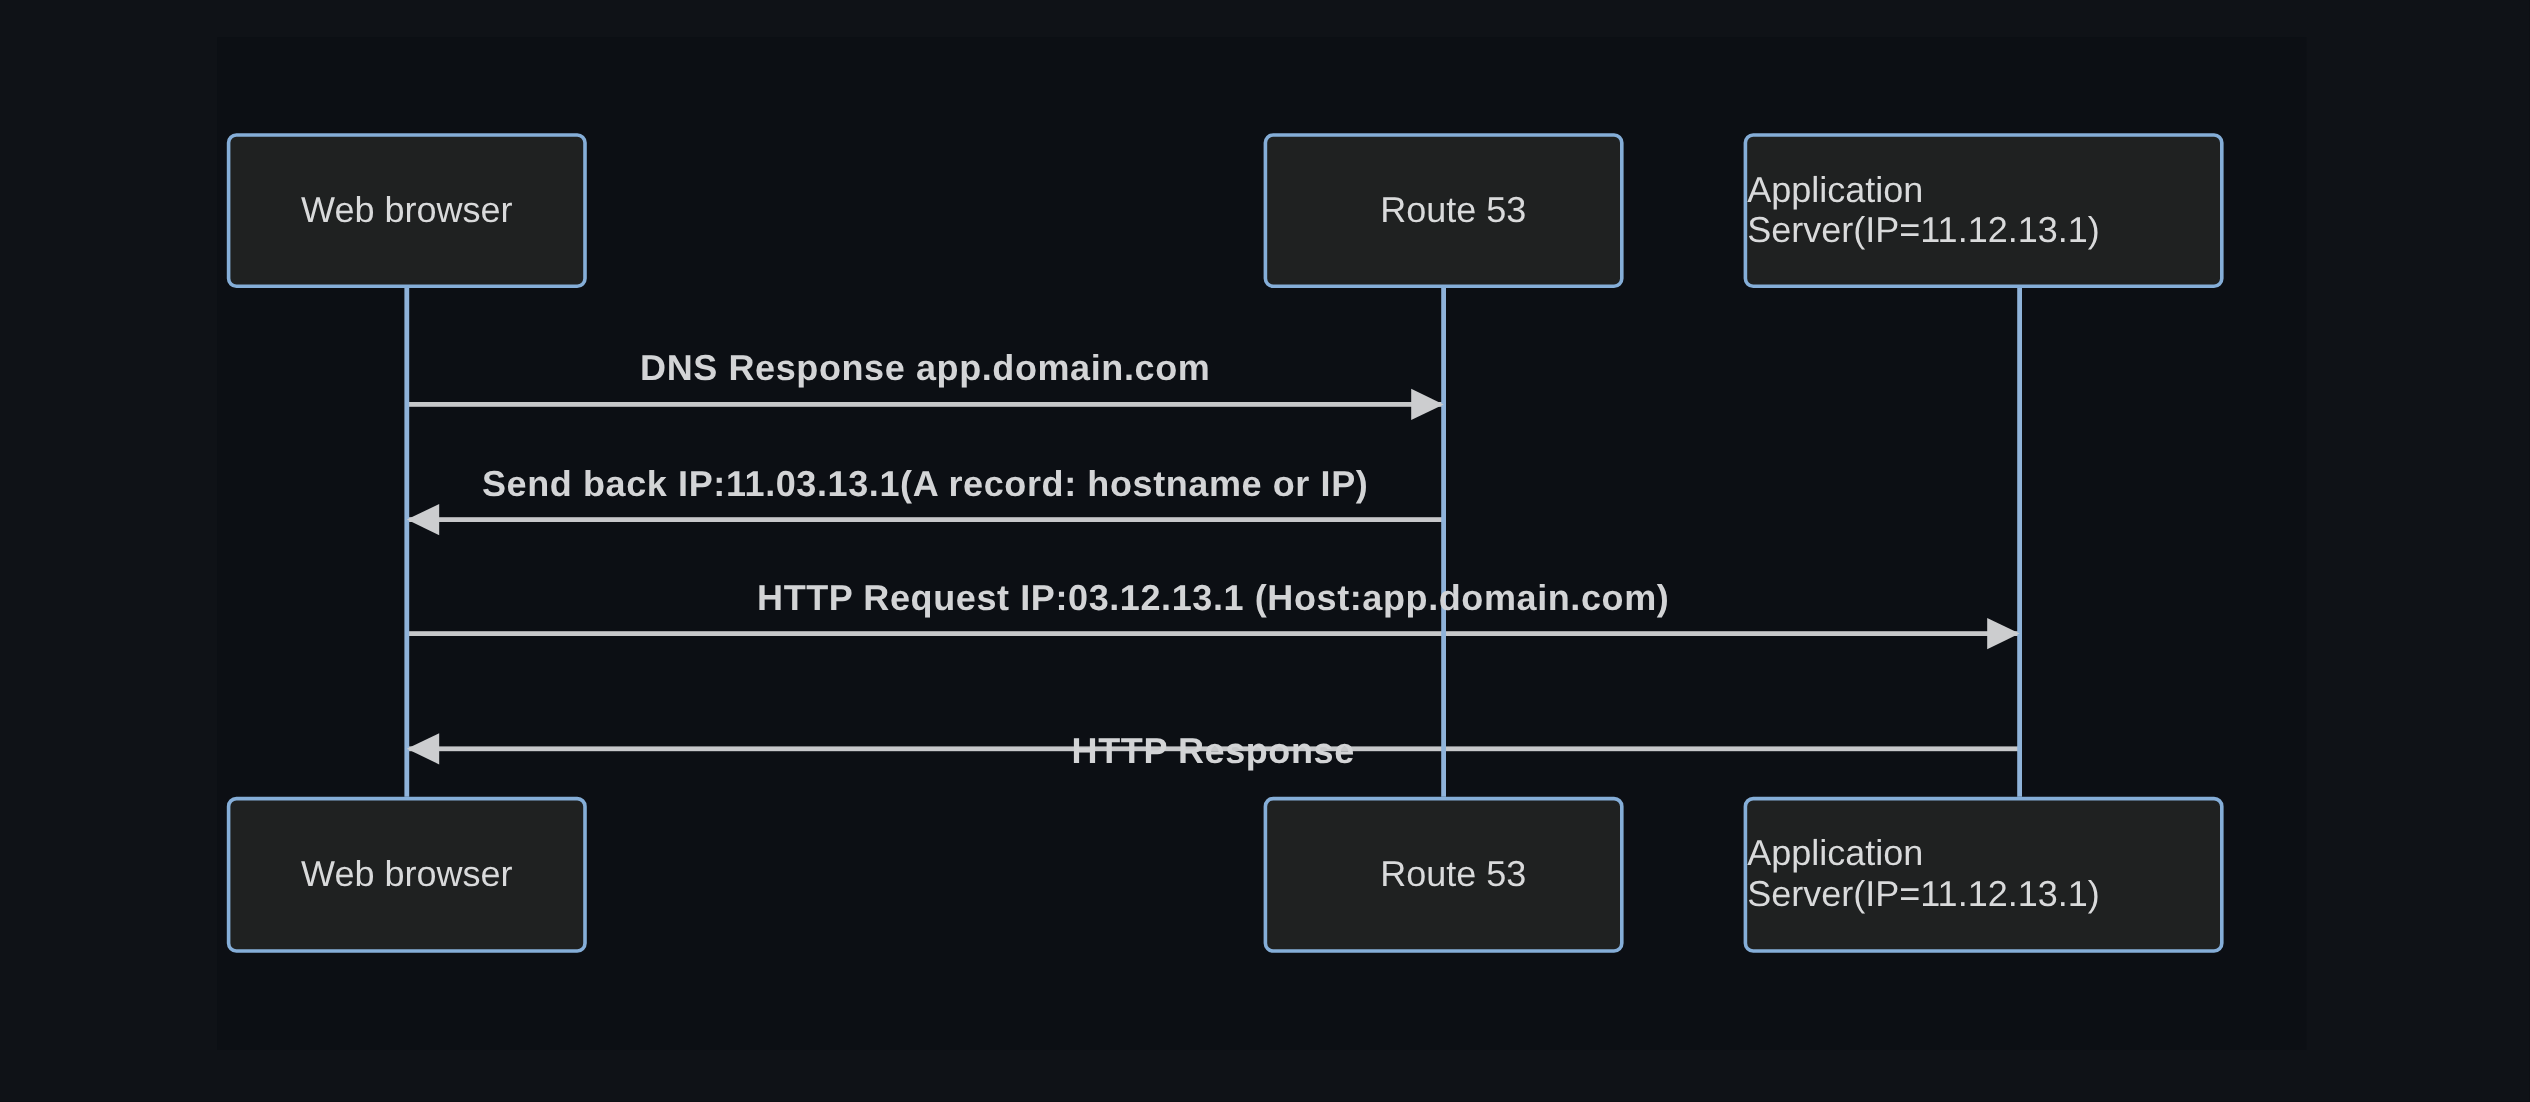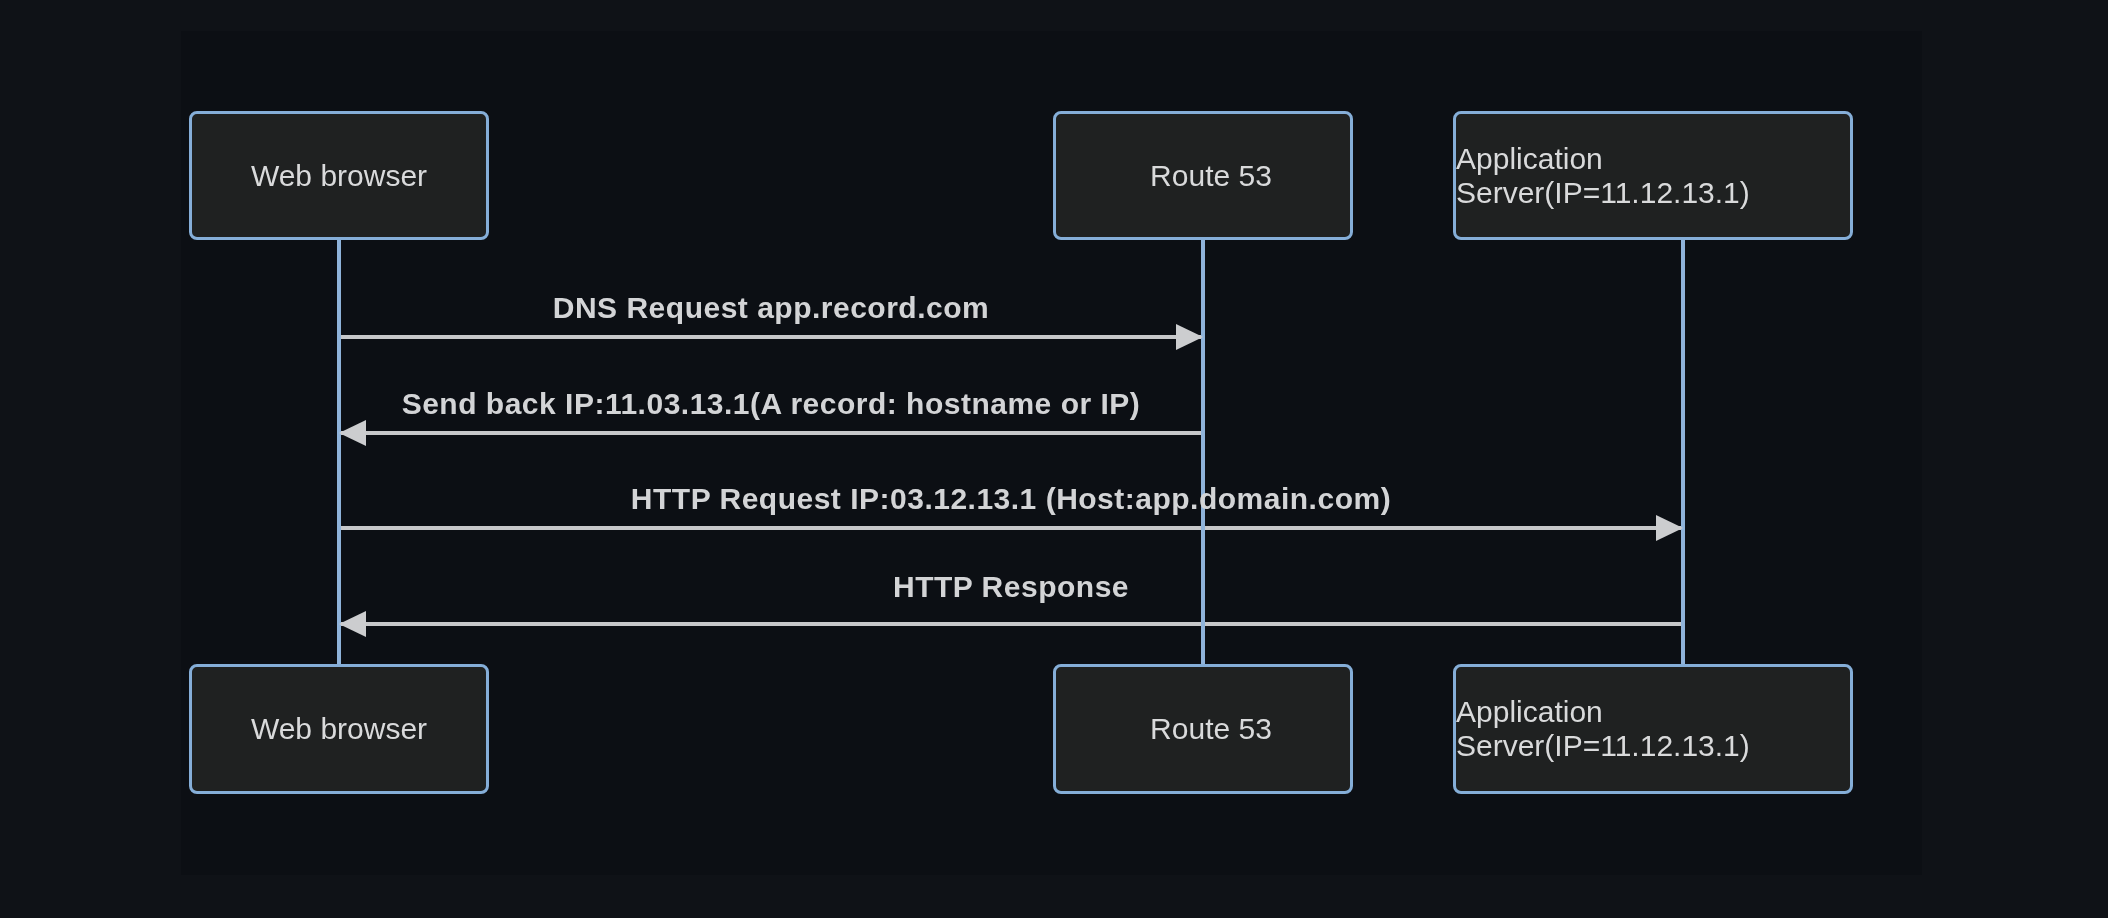--- a/index.html
+++ b/index.html
@@ -76,34 +76,34 @@
     font-weight: 700;
     letter-spacing: 0.5px;
     z-index: 4;
     white-space: nowrap;
   }
   .lbl-short { left: 339px; width: 864px; }
   .lbl-long  { left: 339px; width: 1344px; }
   #label-1 { top: 285px; }
   #label-2 { top: 381px; }
   #label-3 { top: 476px; }
-  #label-4 { top: 564px; }
+  #label-4 { top: 604px; }
 </style>
 </head>
 <body>
 
 <div class="canvas"></div>
 
 <div class="lifeline" id="lifeline-0"></div>
 <div class="lifeline" id="lifeline-1"></div>
 <div class="lifeline" id="lifeline-2"></div>
 
 <div class="signal-line sig-short" id="line-1"></div>
 <div class="arrowhead right" id="head-1"></div>
-<div class="signal-label lbl-short" id="label-1">DNS Request app.record.com</div>
+<div class="signal-label lbl-short" id="label-1">DNS Response app.domain.com</div>
 
 <div class="signal-line sig-short" id="line-2"></div>
 <div class="arrowhead left" id="head-2"></div>
 <div class="signal-label lbl-short" id="label-2">Send back IP:11.03.13.1(A record: hostname or IP)</div>
 
 <div class="signal-line sig-long" id="line-3"></div>
 <div class="arrowhead right" id="head-3"></div>
 <div class="signal-label lbl-long" id="label-3">HTTP Request IP:03.12.13.1 (Host:app.domain.com)</div>
 
 <div class="signal-line sig-long" id="line-4"></div>

